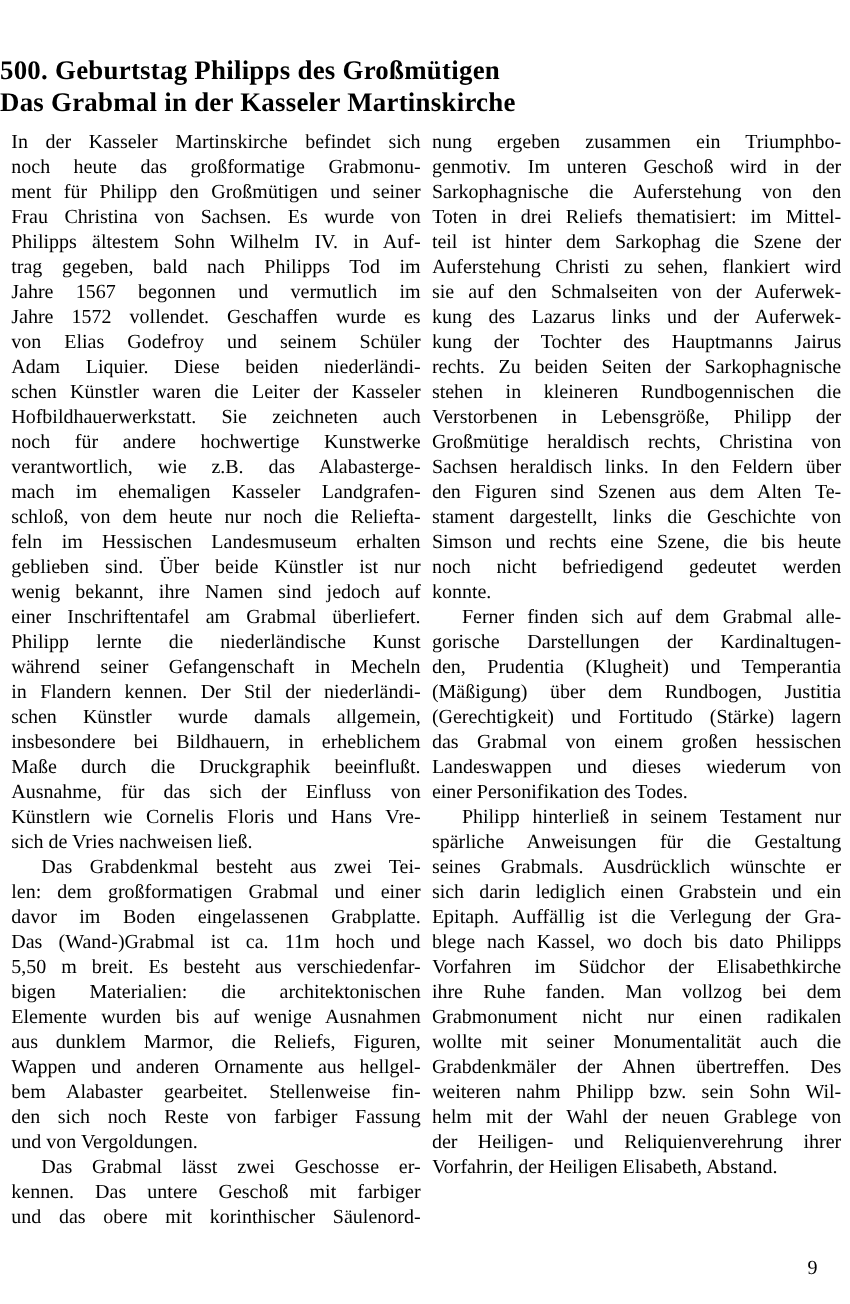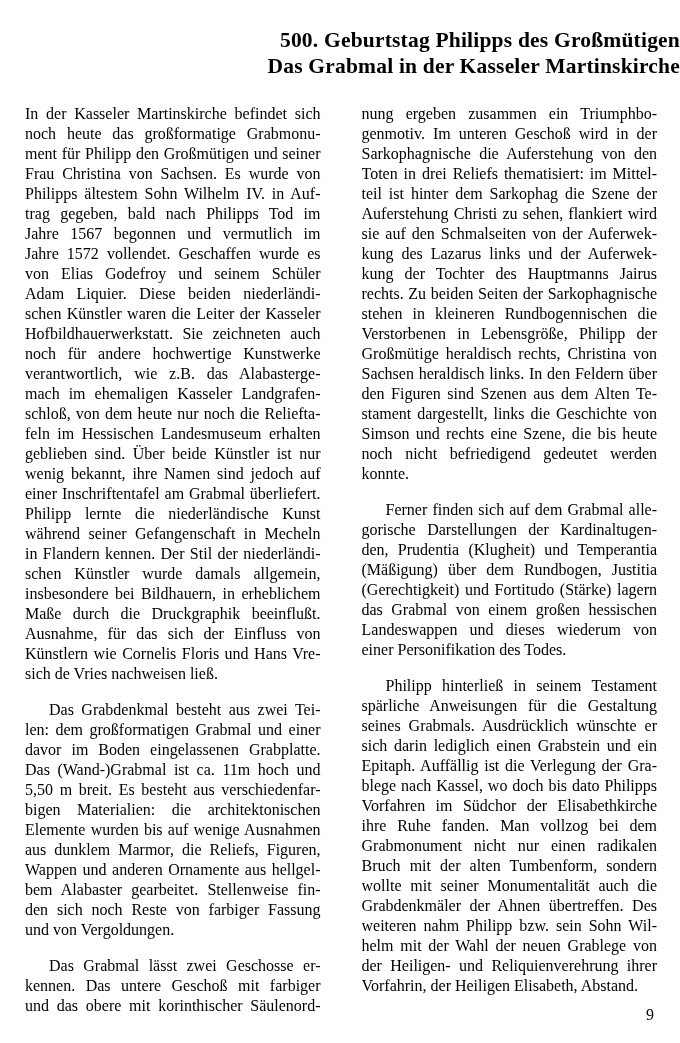--- a/index.html
+++ b/index.html
@@ -6,40 +6,40 @@
   .page {
     position: relative;
     width: 680px;
     height: 1043px;
     background: #ffffff;
     color: #000000;
     font-family: "Liberation Serif", "DejaVu Serif", serif;
     overflow: hidden;
   }
   .title-block {
-    padding-top: 27px;
-    text-align: right;
+    padding-top: 43px;
+    text-align: left;
   }
   .title-line {
     display: block;
     font-weight: bold;
     font-size: 21.5px;
     line-height: 26px;
     letter-spacing: 0.2px;
   }
   .columns {
     display: flex;
     padding: 9px 7px 0 9px;
     gap: 9px;
   }
   .col {
     width: 328px;
     font-size: 16px;
   }
-  .para { margin: 16px; }
+  .para { margin: 0; }
   .line {
     line-height: 20px;
     height: 20px;
     text-align: justify;
     text-align-last: justify;
     white-space: normal;
     overflow: hidden;
   }
   .line.indent { text-indent: 24px; }
   .line.flush { text-align-last: left; }
@@ -151,21 +151,20 @@
         <div class="para">
           <div class="line indent">Philipp hinterließ in seinem Testament nur</div>
           <div class="line">spärliche Anweisungen für die Gestaltung</div>
           <div class="line">seines Grabmals. Ausdrücklich wünschte er</div>
           <div class="line">sich darin lediglich einen Grabstein und ein</div>
           <div class="line">Epitaph. Auffällig ist die Verlegung der Gra-</div>
           <div class="line">blege nach Kassel, wo doch bis dato Philipps</div>
           <div class="line">Vorfahren im Südchor der Elisabethkirche</div>
           <div class="line">ihre Ruhe fanden. Man vollzog bei dem</div>
           <div class="line">Grabmonument nicht nur einen radikalen</div>
-          <div class="line">Bruch mit der alten Tumbenform, sondern</div>
           <div class="line">wollte mit seiner Monumentalität auch die</div>
           <div class="line">Grabdenkmäler der Ahnen übertreffen. Des</div>
           <div class="line">weiteren nahm Philipp bzw. sein Sohn Wil-</div>
           <div class="line">helm mit der Wahl der neuen Grablege von</div>
           <div class="line">der Heiligen- und Reliquienverehrung ihrer</div>
           <div class="line flush">Vorfahrin, der Heiligen Elisabeth, Abstand.</div>
         </div>
       </section>
   </main>
 

